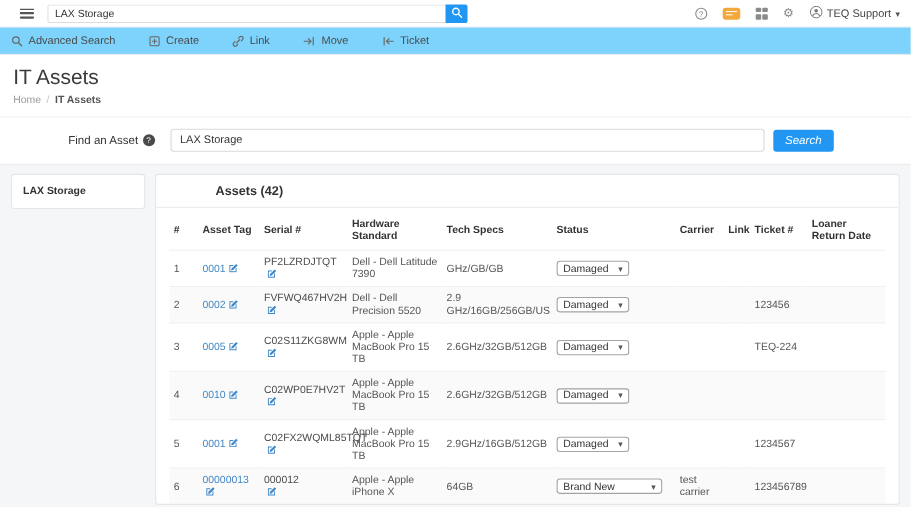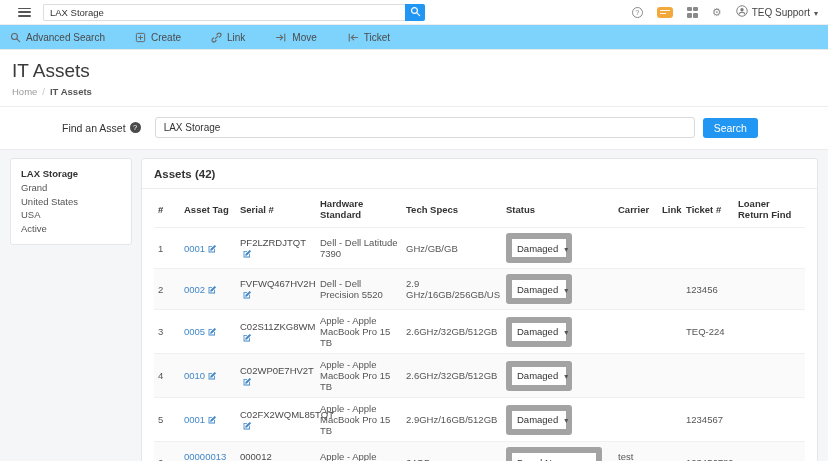--- a/index.html
+++ b/index.html
@@ -48,43 +48,43 @@
 
   
   .finder { display:flex; align-items:center; padding:10px 31px 11px 62px; background:#fff; }
   .finder-label { font-size:10.5px; color:#333; display:flex; align-items:center; gap:4px; margin-right:14px; white-space:nowrap; }
   .finder-help { width:11px; height:11px; border-radius:50%; background:#4a4a4a; color:#fff;
     font-size:7.5px; display:inline-flex; align-items:center; justify-content:center; }
   .finder-help::before { content:"?"; }
   .finder input { width:540px; height:21px; border:1px solid #d9d9d9; border-radius:3px;
     font-size:10px; padding:0 8px; color:#333; outline:none; }
   .btn-blue { background:#2196f3; color:#fff; border:none; border-radius:3px; cursor:pointer; }
-  .finder .btn-blue { margin-left:8px; font-size:10.5px; padding:4px 11px; }
+  .finder .btn-blue { margin-left:8px; font-size:10.5px; padding:4px 11px;font-style:italic; }
 
   
   .content { background:#f5f6f8; border-top:1px solid #ececee; height:100%; padding:8px 10px; display:flex; gap:9px; align-items:flex-start; }
   .card { background:#fff; border:1px solid #e4e6ea; border-radius:3px; }
   .sidebar-card { width:122px; padding:8px 10px; font-size:9.5px; line-height:1.45; color:#555; }
   .sidebar-title { font-weight:bold; color:#333; }
   .main-card { flex:1; padding:9px 12px 0; overflow:hidden; }
   .main-card-header { display:flex; align-items:center; justify-content:space-between; padding-bottom:8px; border-bottom:1px solid #ececee; margin:0 -12px; padding-left:12px; padding-right:12px; }
-  .assets-heading { font-size:11.5px; font-weight:bold; color:#333; }
+  .assets-heading { font-size:11.5px; font-weight:bold; color:#333;margin-left:42px; }
   .main-card-header .btn-blue { font-size:9px; padding:4px 8px; }
 
   
   table { width:100%; border-collapse:collapse; table-layout:fixed; font-size:9.5px; }
   th { text-align:left; font-weight:bold; color:#333; padding:9px 4px 7px; font-size:9.5px; }
   td { padding:5px 4px; color:#555; vertical-align:middle; }
   tbody tr { border-top:1px solid #f0f0f2; }
   tbody tr:nth-child(even) { background:rgba(0,0,0,0.018); }
   .tag-link { color:#4187c7; text-decoration:none; cursor:pointer;margin-top:16px; }
   .edit-icon { cursor:pointer; margin-left:3px; vertical-align:-1px; }
   .serial-text { color:#4a4a4a; }
   .select-box { display:inline-flex; align-items:center; justify-content:space-between;
-    border:6px solid #a3a3a3; border-radius:3px; background:#fff; height:30px;
+    border:1px solid #a3a3a3; border-radius:3px; background:#fff; height:14px;
     padding:0 5px; font-size:9.5px; color:#333; cursor:pointer; }
   .select-box .caret { margin-left:6px; }
 </style>
 </head>
 <body>
 
 <div class="navbar">
   <div class="hamburger">
       <span></span>
       <span></span>
@@ -191,26 +191,20 @@
     <span class="finder-help"></span>
   </span>
   <input type="text" value="LAX Storage" style="">
   <button class="btn-blue">Search</button>
 </div>
 
 <div class="content">
 
   <div class="card sidebar-card">
     <div class="sidebar-title">LAX Storage</div>
-    <div>
-        <div>Grand</div>
-        <div>United States</div>
-        <div>USA</div>
-        <div>Active</div>
-      </div>
   </div>
 
   <div class="card main-card">
     <div class="main-card-header">
       <span class="assets-heading">Assets (42)</span>
     </div>
     <table>
       <colgroup>
         <col style="width:26px">
           <col style="width:56px">
@@ -227,21 +221,21 @@
           <tr>
             <th>#</th>
             <th>Asset Tag</th>
             <th>Serial #</th>
             <th>Hardware Standard</th>
             <th>Tech Specs</th>
             <th>Status</th>
             <th>Carrier</th>
             <th>Link</th>
             <th>Ticket #</th>
-            <th>Loaner Return Find</th>
+            <th>Loaner Return Date</th>
           </tr>
         </thead>
       <tbody>
           <tr>
             <td>1</td>
             <td><span class="tag-link">0001</span><svg viewBox="0 0 16 16" width="9" height="9" class="edit-icon">
                 <path fill="#4187c7" d="M11.9 1.6l2.5 2.5-7.5 7.5-3 .5.5-3zM1 3.5h6.2V5H2.5v8.5H11V8.3h1.5v6.7H1z"></path>
               </svg></td>
             <td>
               <div class="serial-text">PF2LZRDJTQT</div>

